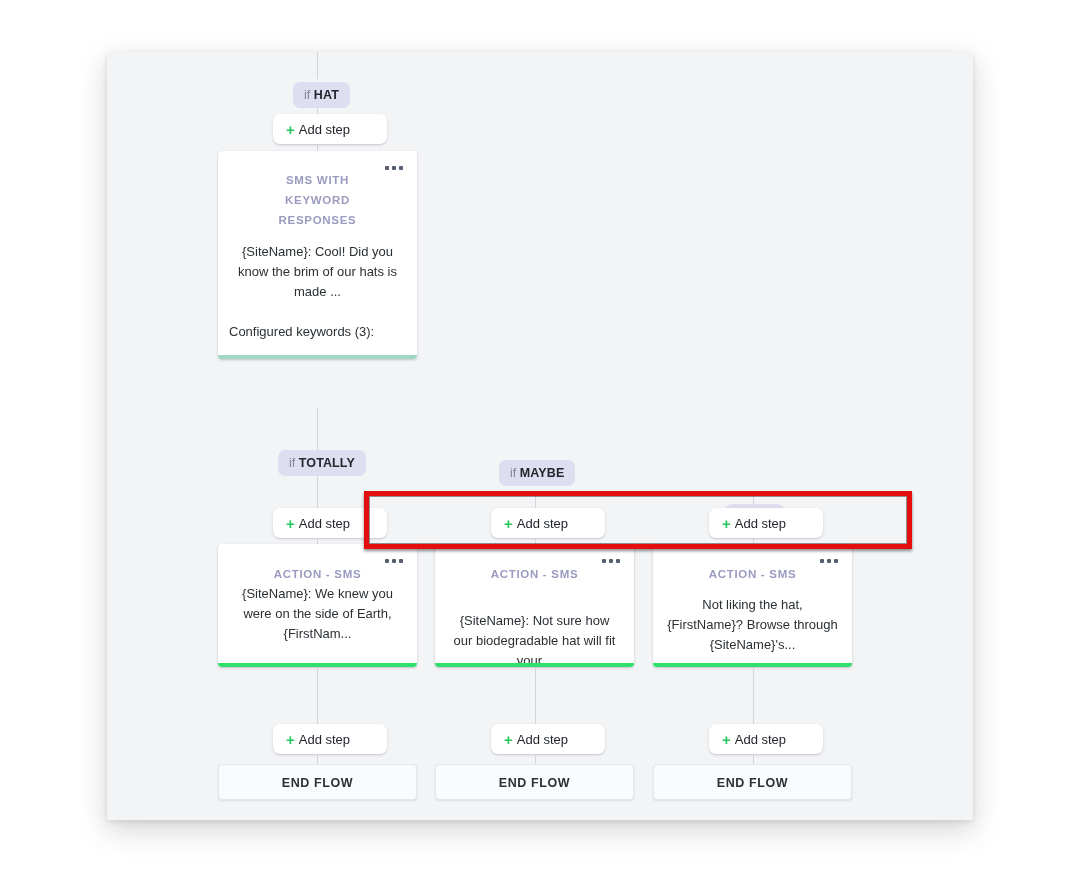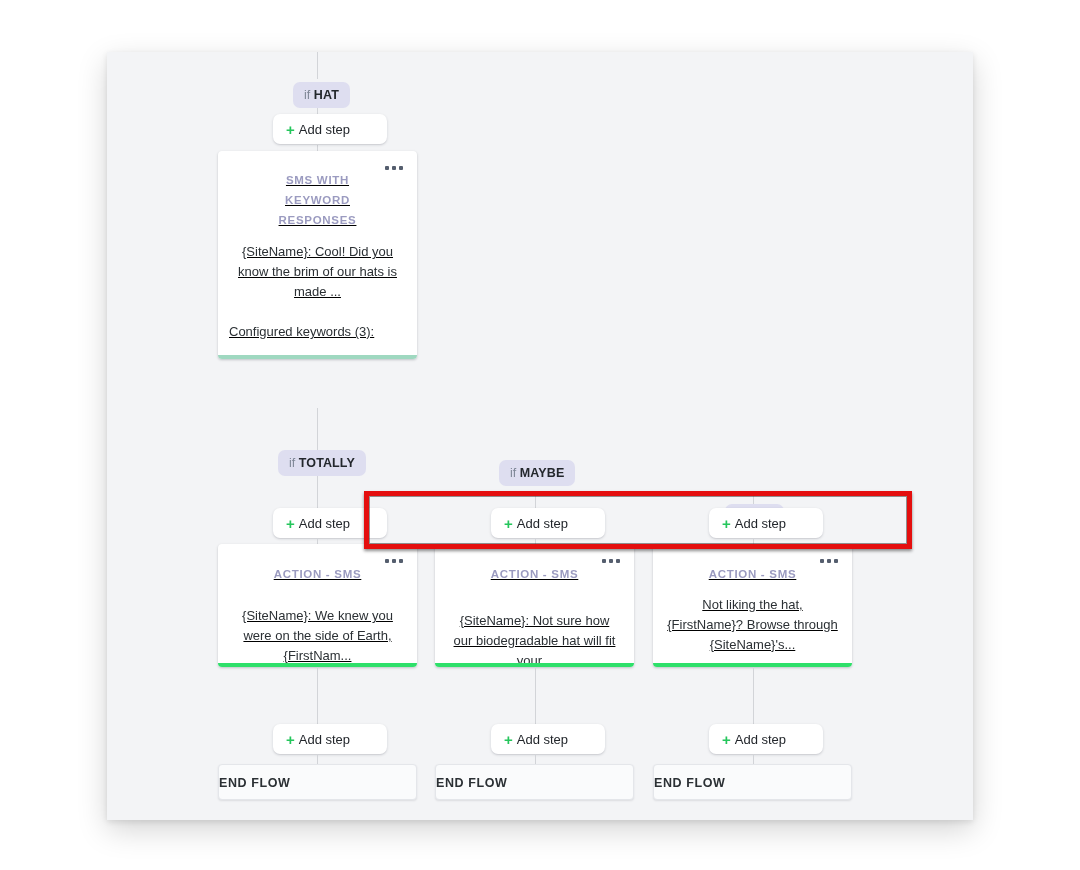--- a/index.html
+++ b/index.html
@@ -76,21 +76,20 @@
     transform: translateY(1px);
   }
 
   
   .card {
     position: absolute;
     background: #ffffff;
     border-radius: 4px;
     box-shadow: 0 1px 3px rgba(16,24,40,0.16), 0 1px 2px rgba(16,24,40,0.07);
     overflow: hidden;
-    text-decoration: underline;
   }
   .card-head {
     font-size: 11.5px;
     font-weight: 700;
     letter-spacing: 0.7px;
     color: #9b9bc0;
     text-align: center;
     line-height: 20px;
   }
   .card-body {
@@ -138,20 +137,21 @@
 
   
   .endflow {
     position: absolute;
     height: 36px;
     line-height: 36px;
     background: #fafbfc;
     border: 1px solid #e4e6ea;
     border-radius: 4px;
     box-shadow: 0 1px 2px rgba(16,24,40,0.10);
+    text-align: center;
     font-size: 12.5px;
     font-weight: 700;
     letter-spacing: 0.6px;
     color: #2b3034;
     cursor: pointer;
     box-sizing: border-box;
   }
 
   
   #branch-highlight {
@@ -239,21 +239,21 @@
   <div class="vline" style="left:428px; top:486px; height:8px;"></div>
   <div class="vline" style="left:646px; top:486px; height:8px;"></div>
 
   <div class="card" style="left:111px; top:492px; width:199px; height:123px;">
     <div class="dots">
         <i></i>
         <i></i>
         <i></i>
       </div>
     <div class="card-head" style="padding-top:20px;">ACTION - SMS</div>
-    <div class="card-body" style="margin-top:22px;">{SiteName}: We knew you were on the side of Earth, {FirstNam...</div>
+    <div class="card-body" style="margin-top:0;">{SiteName}: We knew you were on the side of Earth, {FirstNam...</div>
     <div class="card-accent" style="background:#2ee06a;"></div>
   </div>
 
   <div class="card" style="left:328px; top:492px; width:199px; height:123px;">
     <div class="dots">
         <i></i>
         <i></i>
         <i></i>
       </div>
     <div class="card-head" style="padding-top:20px;">ACTION - SMS</div>

